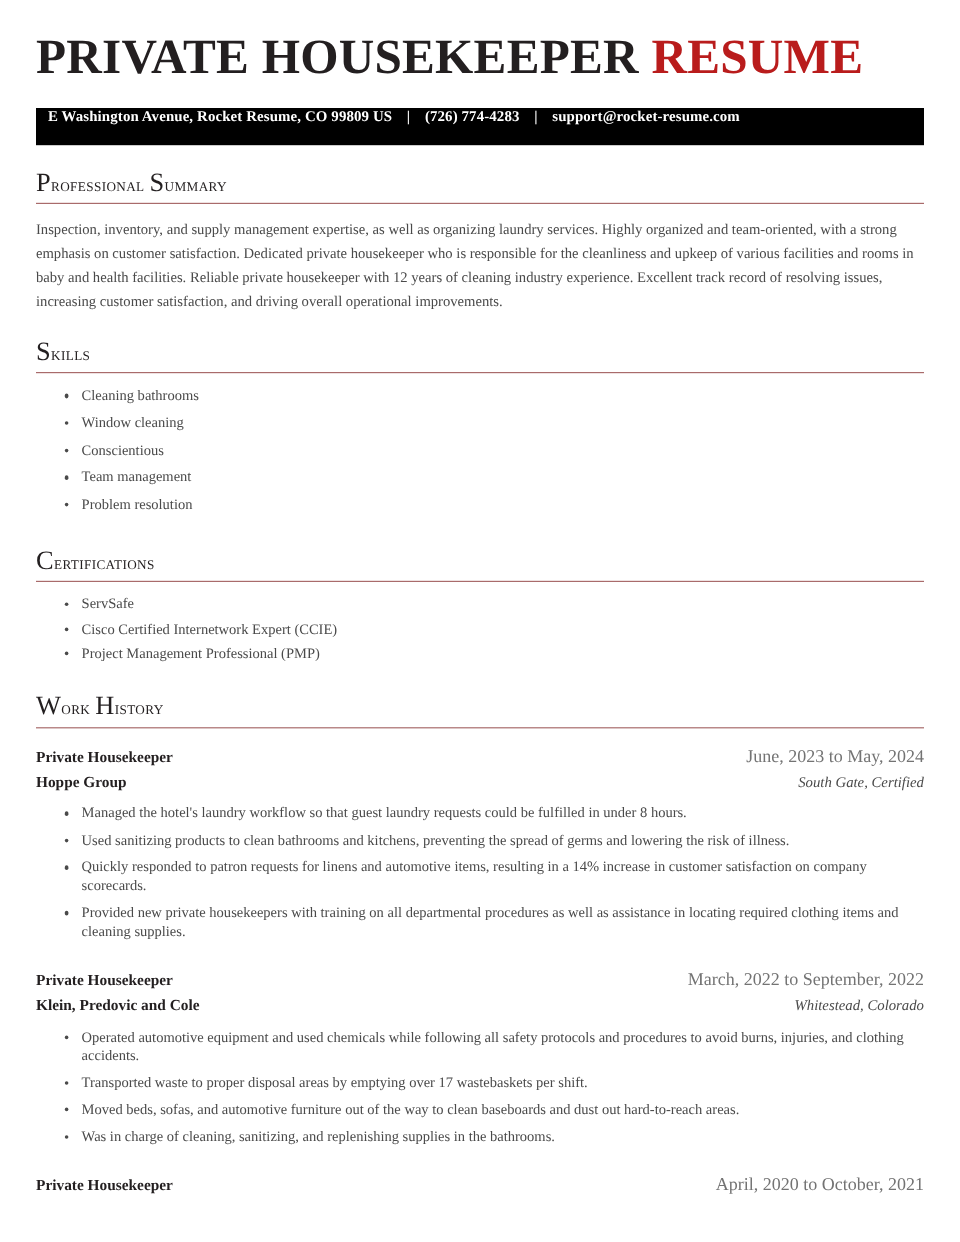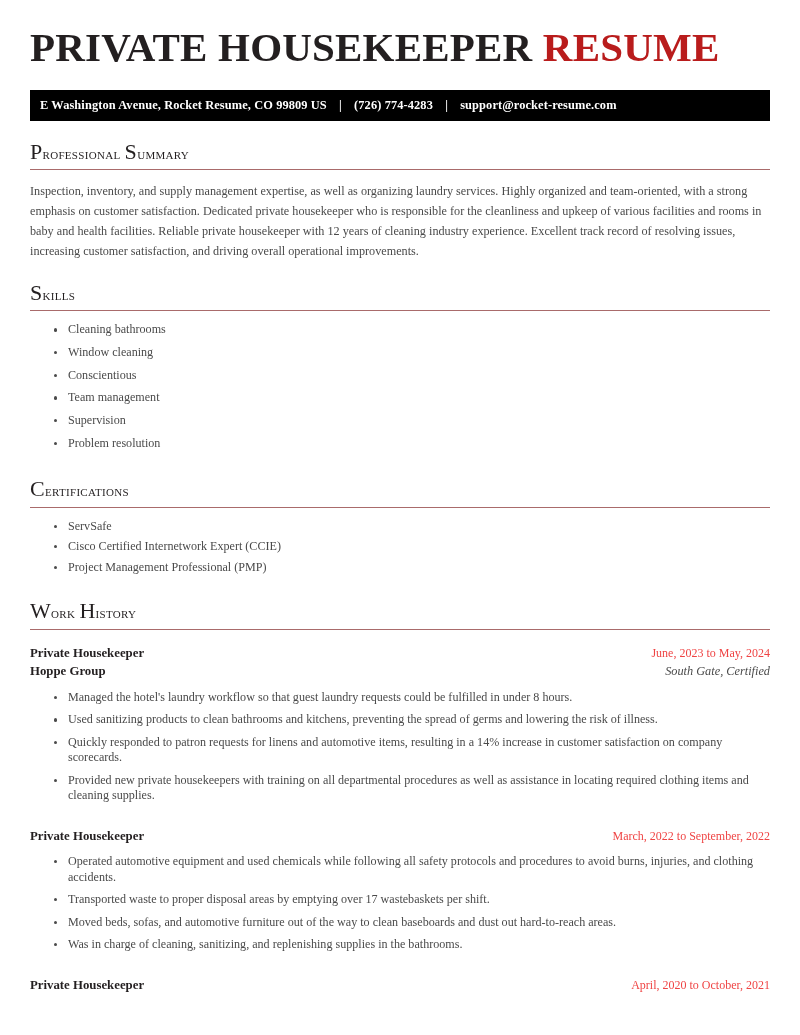--- a/index.html
+++ b/index.html
@@ -36,21 +36,21 @@
   .resume-title .accent {
     color: #b91c1c;
   }
 
   .contact-bar {
     margin-top: 21px;
     background: #000000;
     color: #ffffff;
     height: 31px;
     display: flex;
-    align-items: center;
+    align-items: flex-start;
     padding-left: 10px;
     box-sizing: border-box;
     width: 740px;
   }
   .contact-inner {
     font-size: 12.4px;
     font-weight: 700;
     letter-spacing: 0.1px;
     white-space: nowrap;
   }
@@ -139,22 +139,22 @@
     justify-content: space-between;
     align-items: baseline;
     line-height: 1.45;
   }
   .job-title {
     font-size: 12.8px;
     font-weight: 700;
     color: #231f20;
   }
   .job-dates {
-    font-size: 12px;
-    color: #ef4444;
+    font-size: 15px;
+    color: #737373;
     text-align: right;
     white-space: nowrap;
   }
   .job-company {
     font-size: 12.8px;
     font-weight: 700;
     color: #231f20;
   }
   .job-location {
     font-size: 12.3px;
@@ -198,21 +198,20 @@
     <div class="section-heading">
       <span class="cap">S</span><span>kills</span>
     </div>
     <div class="section-rule"></div>
     <div class="skills-columns">
       <ul class="bullets">
           <li>Cleaning bathrooms</li>
           <li>Window cleaning</li>
           <li>Conscientious</li>
           <li>Team management</li>
-          <li>Supervision</li>
           <li>Problem resolution</li>
         </ul>
     </div>
   </div>
 
   <div class="section certs">
     <div class="section-heading">
       <span class="cap">C</span><span>ertifications</span>
     </div>
     <div class="section-rule"></div>
@@ -243,20 +242,24 @@
             <li>Used sanitizing products to clean bathrooms and kitchens, preventing the spread of germs and lowering the risk of illness.</li>
             <li>Quickly responded to patron requests for linens and automotive items, resulting in a 14% increase in customer satisfaction on company scorecards.</li>
             <li>Provided new private housekeepers with training on all departmental procedures as well as assistance in locating required clothing items and cleaning supplies.</li>
           </ul>
         </div>
         <div class="job">
           <div class="job-row">
             <div class="job-title">Private Housekeeper</div>
             <div class="job-dates">March, 2022 to September, 2022</div>
           </div>
+          <div class="job-row">
+            <div class="job-company">Klein, Predovic and Cole</div>
+            <div class="job-location">Whitestead, Colorado</div>
+          </div>
           <ul class="bullets">
             <li>Operated automotive equipment and used chemicals while following all safety protocols and procedures to avoid burns, injuries, and clothing accidents.</li>
             <li>Transported waste to proper disposal areas by emptying over 17 wastebaskets per shift.</li>
             <li>Moved beds, sofas, and automotive furniture out of the way to clean baseboards and dust out hard-to-reach areas.</li>
             <li>Was in charge of cleaning, sanitizing, and replenishing supplies in the bathrooms.</li>
           </ul>
         </div>
         <div class="job">
           <div class="job-row">
             <div class="job-title">Private Housekeeper</div>

